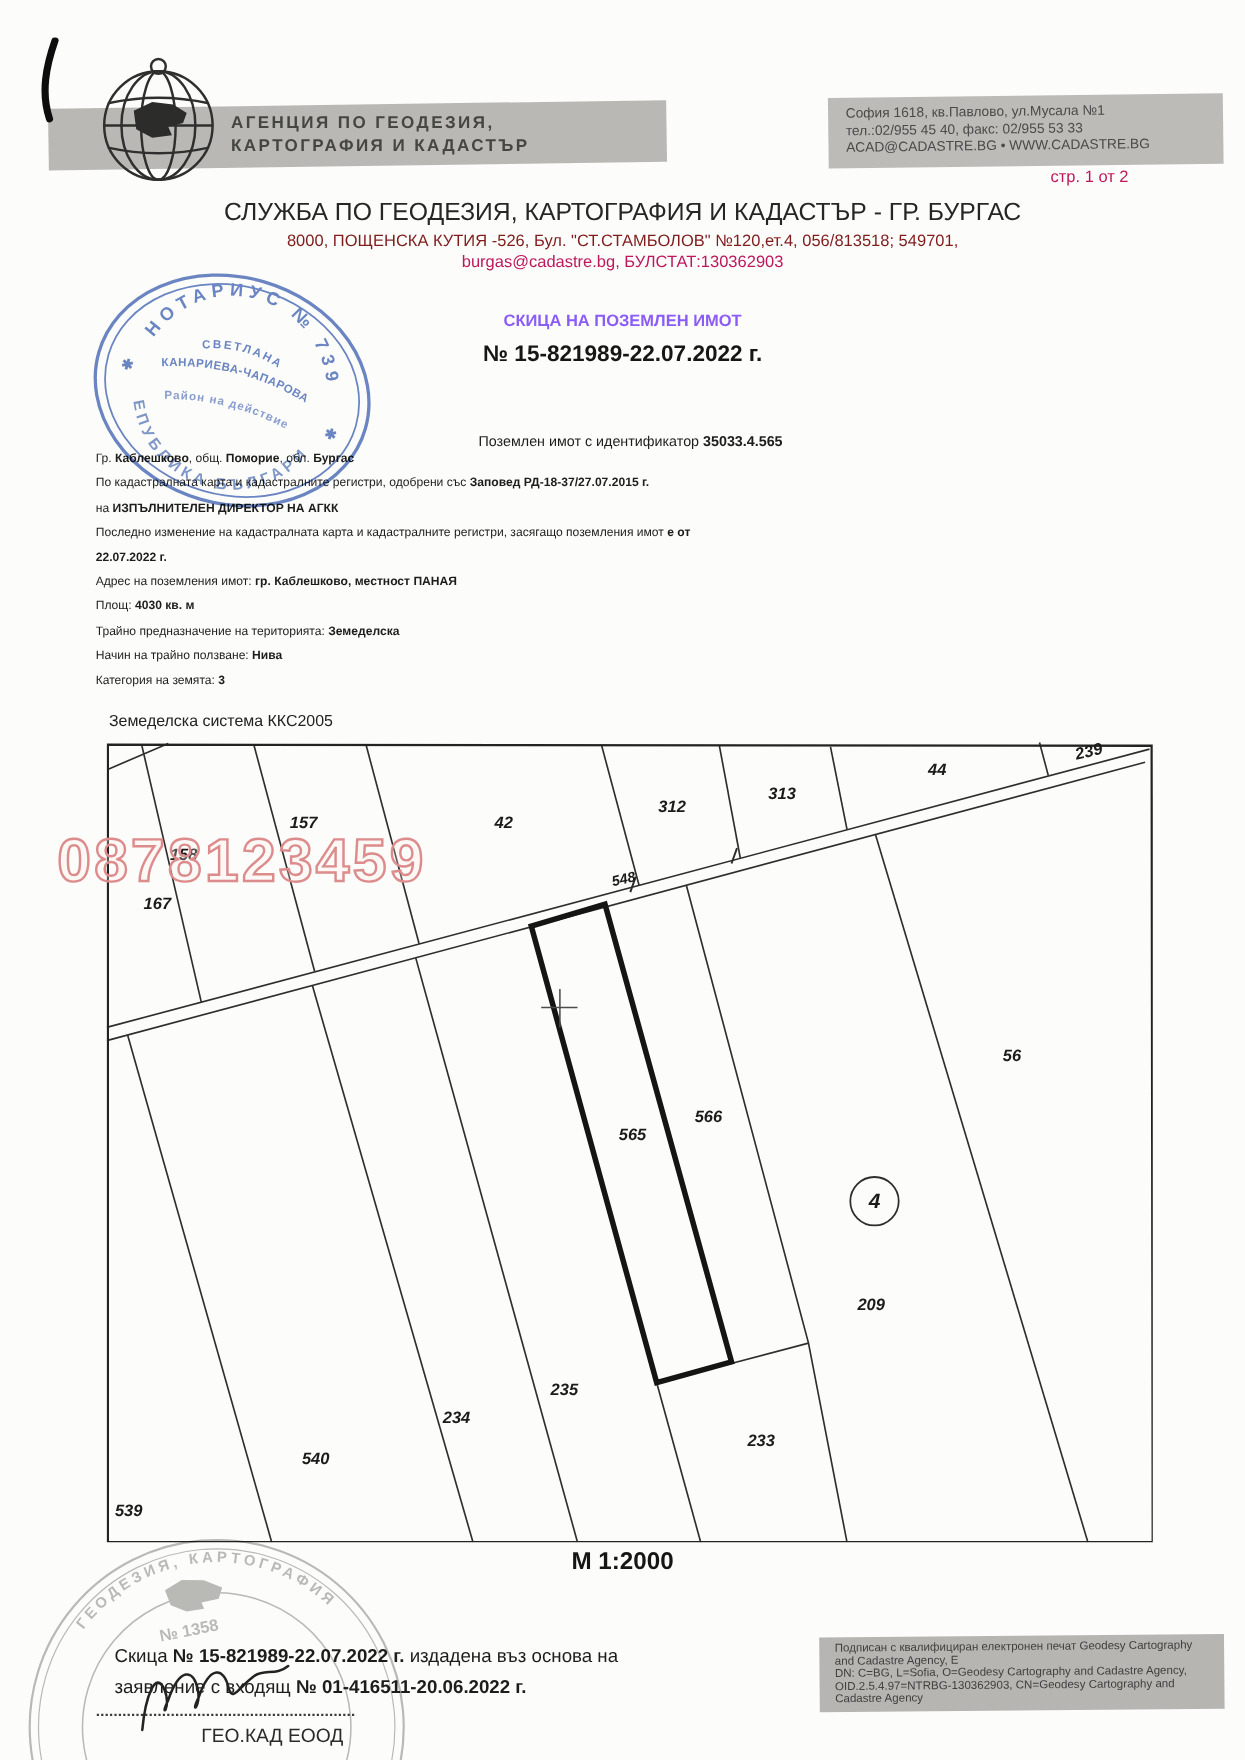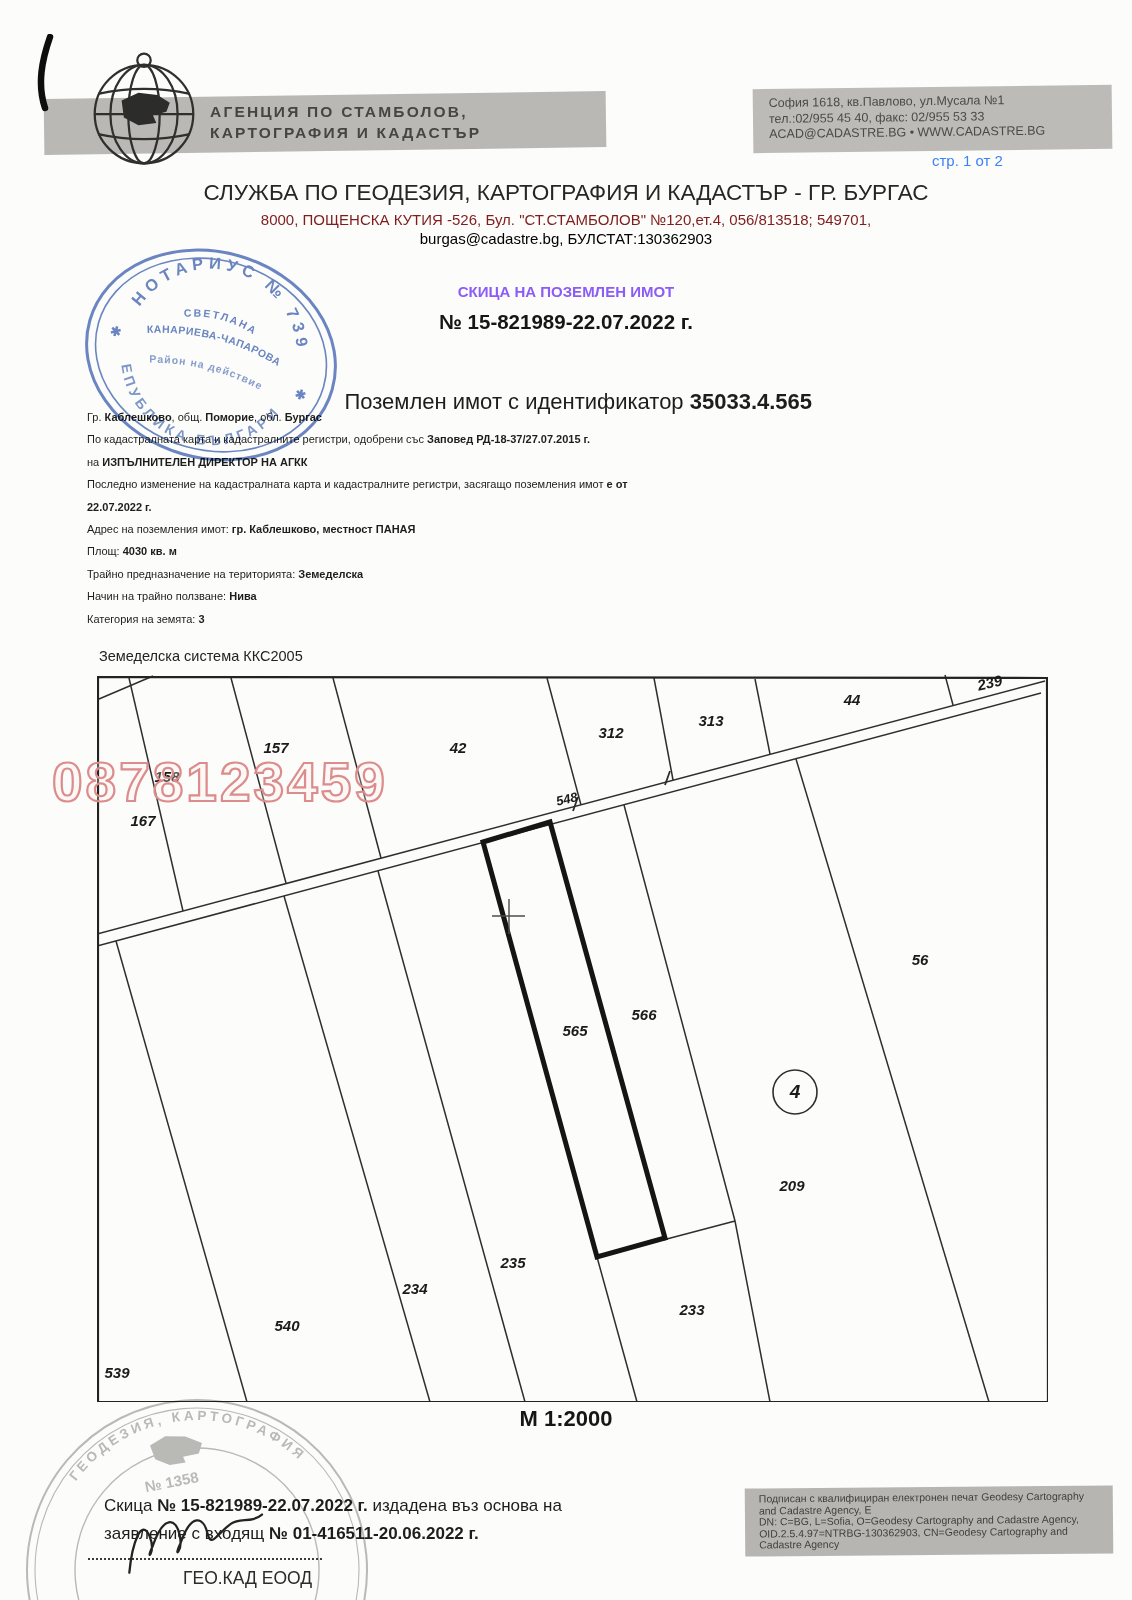--- a/index.html
+++ b/index.html
@@ -11,28 +11,28 @@
   .rtext{white-space:pre-wrap;}
 
   
   .pen-stroke{left:30px;top:34px;z-index:4;}
   .band-left{left:44px;top:95px;width:562px;height:56px;background:#b9b8b5;transform:rotate(-0.8deg);z-index:1;}
   .globe{left:88px;top:50px;z-index:2;}
   .agency-text{left:210px;top:102px;z-index:2;font-size:15.5px;font-weight:bold;letter-spacing:2.2px;
                line-height:20.5px;color:#454542;}
   .band-right{left:753px;top:87px;width:359px;height:64px;background:#bcbbb8;transform:rotate(-0.7deg);
               z-index:1;padding:7px 0 0 16px;box-sizing:border-box;font-size:12.5px;line-height:15.5px;color:#4a4a48;}
-  .page-num{left:932px;top:152px;font-size:15px;color:#3b82f6;}
+  .page-num{left:955px;top:152px;font-size:15px;color:#be185d;}
 
   .office-title{top:180px;font-size:22.5px;color:#262624;}
   .office-sub1{top:211px;font-size:15px;color:#7f1d1d;}
-  .office-sub2{top:230px;font-size:15px;color:#000000;}
+  .office-sub2{top:230px;font-size:15px;color:#be185d;}
   .doc-title{top:283px;font-size:15px;font-weight:bold;color:#8b5cf6;}
   .doc-number{top:310px;font-size:20.5px;font-weight:bold;color:#161614;}
-  .prop-id{top:363px;font-size:22px;z-index:3;}
+  .prop-id{top:378px;font-size:13px;z-index:3;}
 
   .details{left:87px;top:406px;width:1000px;font-size:11px;line-height:22.4px;z-index:3;}
   .coord-label{left:99px;top:648px;font-size:14.5px;color:#232321;}
 
   .map{left:97px;top:672px;z-index:1;}
   .plot-label{font-family:"Liberation Sans",sans-serif;font-style:italic;font-weight:bold;font-size:15px;
               fill:#1b1b1b;text-anchor:middle;dominant-baseline:middle;}
   .plot-label.small{font-size:13px;}
   .region-num{font-family:"Liberation Sans",sans-serif;font-style:italic;font-weight:bold;font-size:19px;
               fill:#1b1b1b;text-anchor:middle;dominant-baseline:middle;}
@@ -71,21 +71,21 @@
       <circle cx="50" cy="57" r="44"></circle>
       <ellipse cx="50" cy="57" rx="30" ry="44"></ellipse>
       <ellipse cx="50" cy="57" rx="14" ry="44"></ellipse>
       <path d="M9,39 Q50,30 91,39"></path>
       <path d="M6,57 L94,57"></path>
       <path d="M9,75 Q50,84 91,75"></path>
     </g>
     <path d="M30,45 L45,38 L62,40 L73,47 L70,55 L58,58 L61,65 L45,67 L32,60 Z" fill="#2c2c2a"></path>
   </svg>
   <div class="abs agency-text">
-    <div>АГЕНЦИЯ ПО СТАМБОЛОВ,</div>
+    <div>АГЕНЦИЯ ПО ГЕОДЕЗИЯ,</div>
     <div>КАРТОГРАФИЯ И КАДАСТЪР</div>
   </div>
 
   <div class="abs band-right">
     <div>София 1618, кв.Павлово, ул.Мусала №1</div>
     <div>тел.:02/955 45 40, факс: 02/955 53 33</div>
     <div>ACAD@CADASTRE.BG • WWW.CADASTRE.BG</div>
   </div>
   <div class="abs page-num">стр. 1 от 2</div>
 

